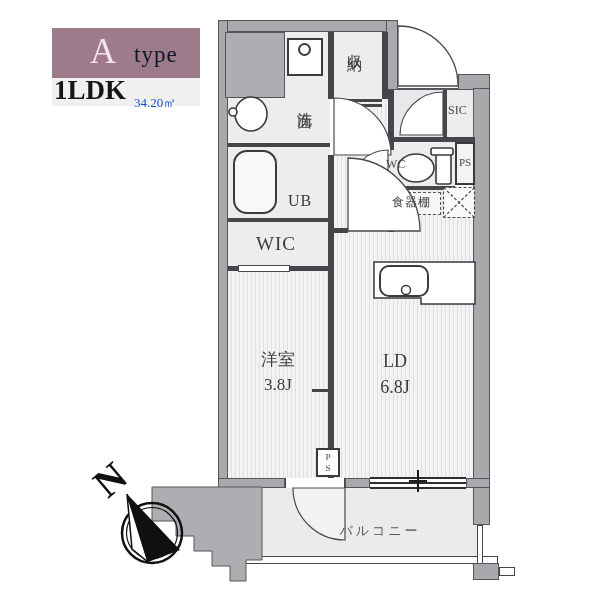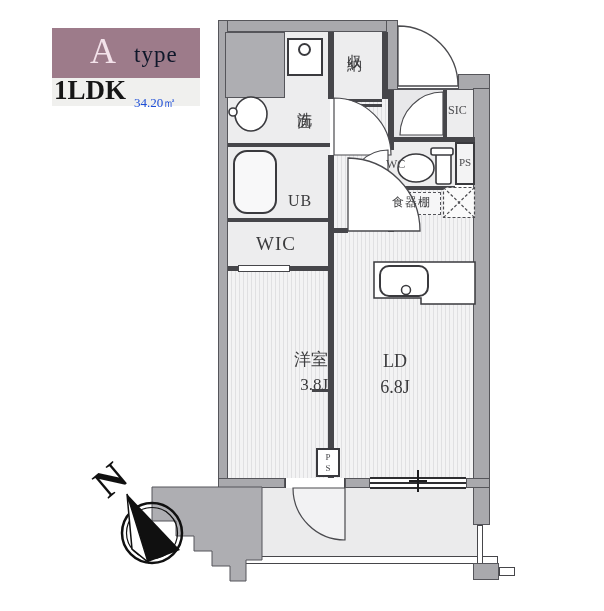--- a/index.html
+++ b/index.html
@@ -146,24 +146,25 @@
 
   <div class="abs label vtext" style="left:346px;top:42px;font-size:15px;">収納</div>
   <div class="abs label vtext" style="left:296px;top:100px;font-size:15px;">洗面</div>
   <div class="abs label" style="left:288px;top:172px;font-size:16px;letter-spacing:1px;margin-top:20px;">UB</div>
   <div class="abs label" style="left:256px;top:234px;font-size:19px;letter-spacing:1px;">WIC</div>
   <div class="abs label" style="left:448px;top:104px;font-size:12px;color:#4a4a4d;">SIC</div>
   <div class="abs label" style="left:386px;top:158px;font-size:12px;color:#4a4a4d;">WC</div>
   <div class="abs label" style="left:459px;top:156px;font-size:11px;color:#4a4a4d;">PS</div>
   <div class="abs label" style="left:392px;top:196px;font-size:12px;letter-spacing:1px;">食器棚</div>
   <div class="abs label vtext" style="left:322px;top:452px;font-size:9px;letter-spacing:1px;color:#4a4a4d;">PS</div>
-  <div class="abs label center2" style="left:228px;top:348px;width:100px;font-size:17px;line-height:1.45;text-align:right;">
+  <div class="abs label center2" style="left:228px;top:348px;width:100px;font-size:17px;line-height:1.45;">
     <div>洋室</div>
     <div>3.8J</div>
   </div>
   <div class="abs label center2" style="left:340px;top:348px;width:110px;font-size:18px;line-height:1.45;">
     <div>LD</div>
     <div>6.8J</div>
   </div>
+  <div class="abs label center2" style="left:300px;top:524px;width:160px;font-size:13px;letter-spacing:3px;color:#55555a;">バルコニー</div>
 
   <div class="abs label" style="left:96px;top:458px;font-size:40px;font-weight:bold;color:#101010;transform:rotate(-40deg);">N</div>
 
 </div>
 
 </body></html>

